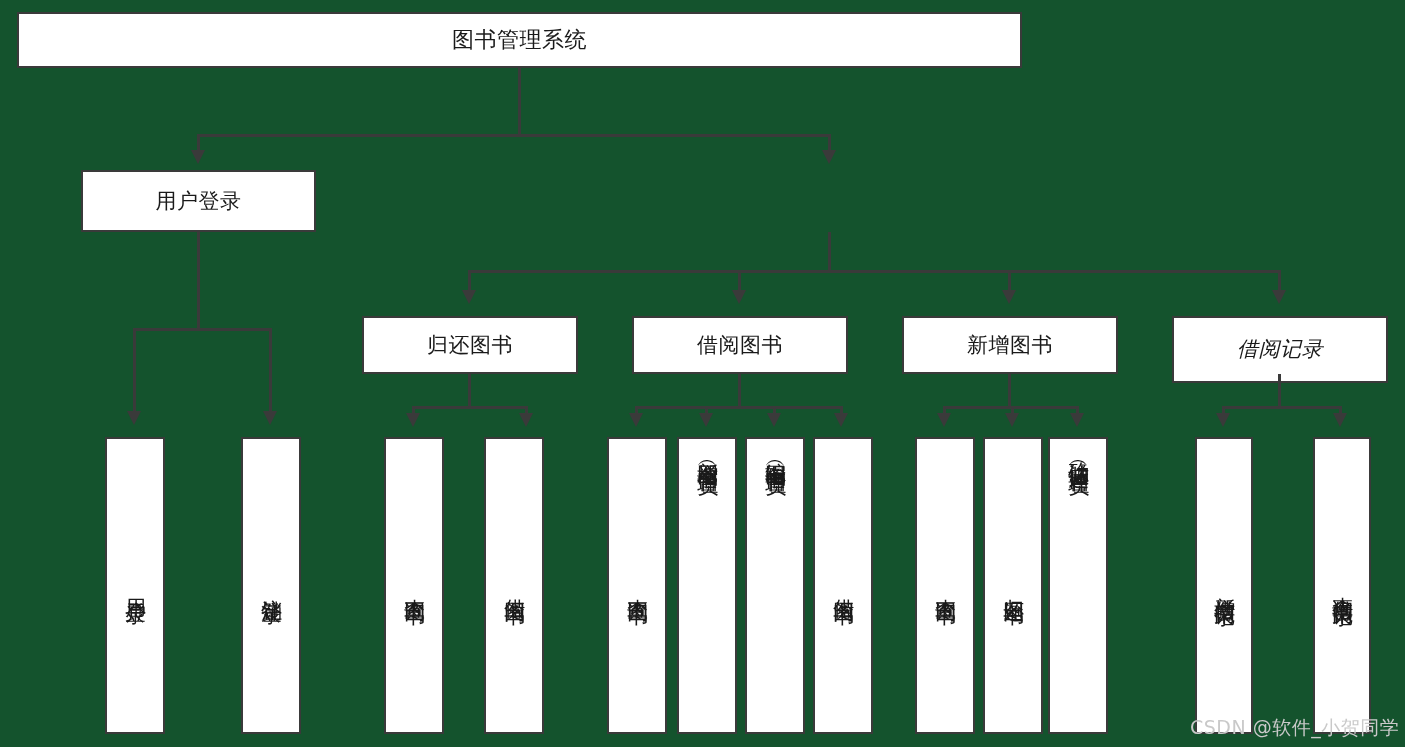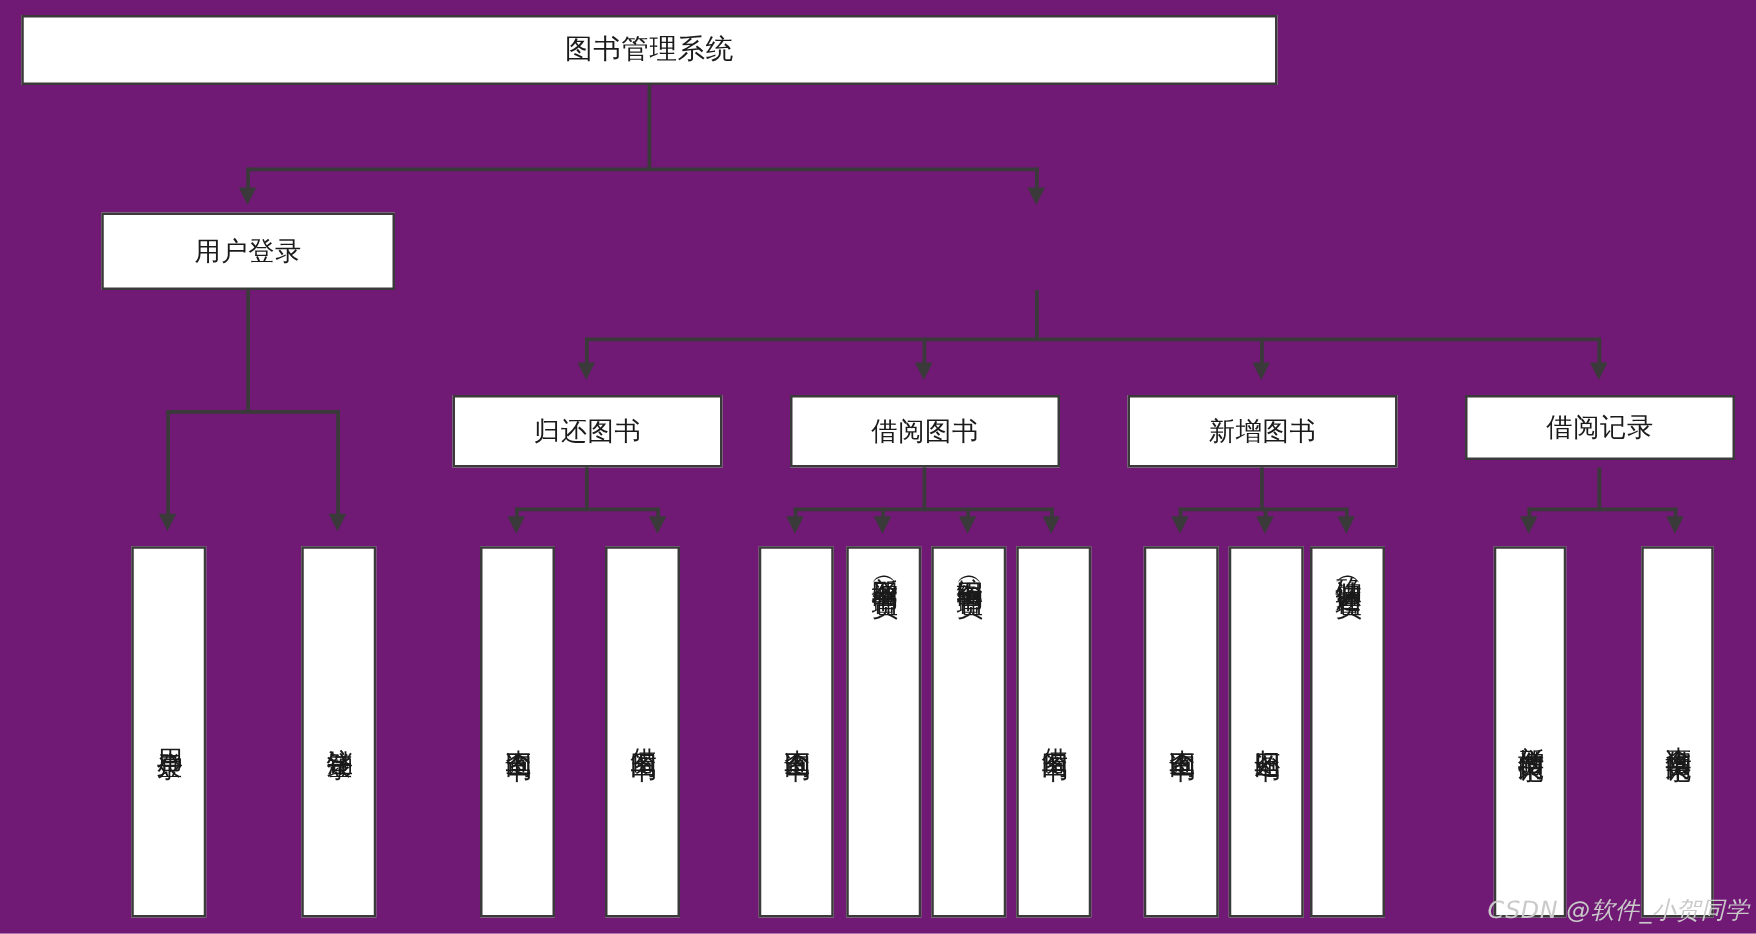--- a/index.html
+++ b/index.html
@@ -5,21 +5,21 @@
 <style>
   html,body{margin:0;padding:0;background:#ffffff;}
   body{
     font-family:"DejaVu Sans","Liberation Sans",sans-serif;
     color:#1f1f1f;
   }
   #canvas{
     position:relative;
     width:1405px;
     height:747px;
-    background:#701a75;
+    background:#14532d;
     overflow:hidden;
   }
   
   .node{
     position:absolute;
     box-sizing:border-box;
     background:#ffffff;
     border:2px solid #3a3a3a;
     display:flex;
     align-items:center;
@@ -122,21 +122,21 @@
 
   <div class="node" style="left:362px;top:316px;width:216px;height:58px;">
     <span class="label">归还图书</span>
   </div>
   <div class="node" style="left:632px;top:316px;width:216px;height:58px;">
     <span class="label">借阅图书</span>
   </div>
   <div class="node" style="left:902px;top:316px;width:216px;height:58px;">
     <span class="label">新增图书</span>
   </div>
-  <div class="node" style="left:1172px;top:316px;width:216px;height:52px;">
+  <div class="node" style="left:1172px;top:316px;width:216px;height:67px;font-style:italic;">
     <span class="label">借阅记录</span>
   </div>
 
   <div class="edge v" style="left:468px;top:374px;width:3px;height:35px;"></div>
   <div class="edge h" style="left:412px;top:406px;width:116px;height:3px;"></div>
   <div class="edge v" style="left:412px;top:406px;width:3px;height:9px;"></div>
   <div class="arrow" style="left:406px;top:413px;"></div>
   <div class="edge v" style="left:525px;top:406px;width:3px;height:9px;"></div>
   <div class="arrow" style="left:519px;top:413px;"></div>
 
@@ -204,15 +204,15 @@
     <span class="label">确认归还（管理员）</span>
   </div>
 
   <div class="node leaf" style="left:1195px;top:437px;width:58px;height:297px;">
     <span class="label">新增借阅记录</span>
   </div>
   <div class="node leaf" style="left:1313px;top:437px;width:58px;height:297px;">
     <span class="label">查询借阅记录</span>
   </div>
 
-  <div id="watermark" style="left:1190px;top:715px;font-style:italic;">CSDN @软件_小贺同学</div>
+  <div id="watermark" style="left:1190px;top:715px;">CSDN @软件_小贺同学</div>
 
 </div>
 
 </body></html>

